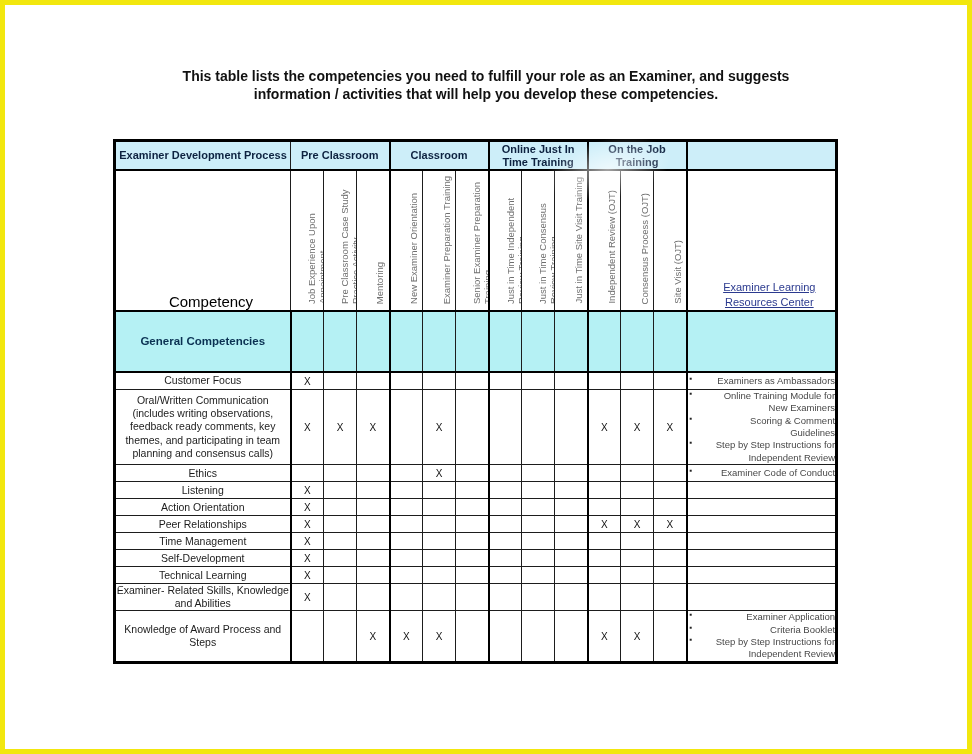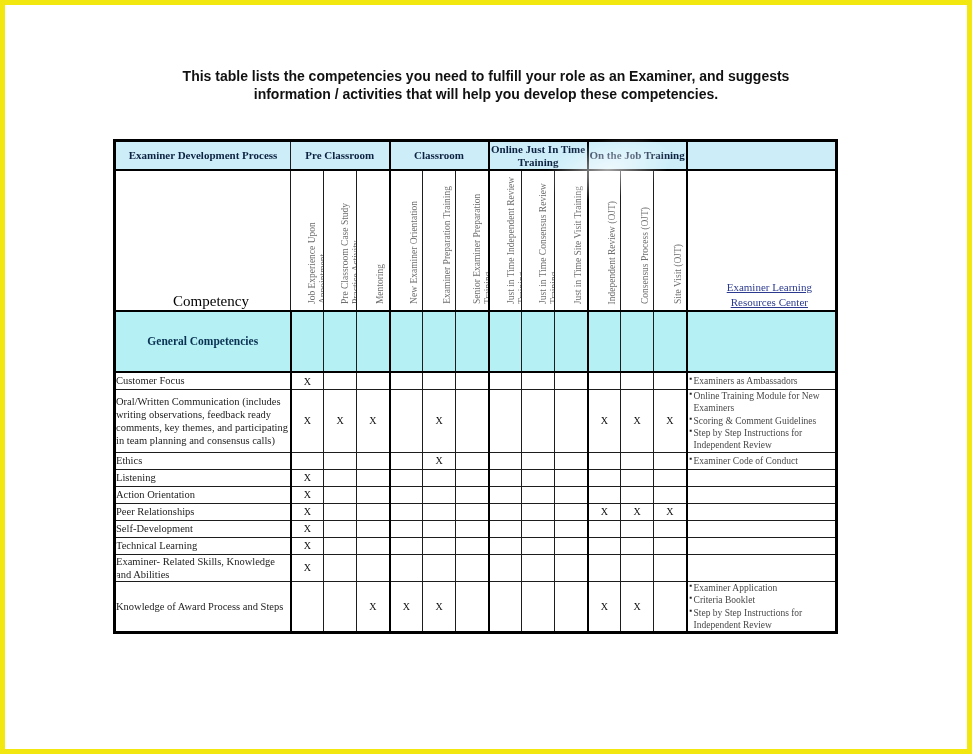--- a/index.html
+++ b/index.html
@@ -10,21 +10,21 @@
     background:#ffffff;
     border:5px solid var(--yellow, #f2e70e);
     font-family:"Liberation Sans", sans-serif;
     overflow:hidden;
   }
   .title {
     position:absolute; top:62px; left:50%; transform:translateX(-50%);
     width:665px; text-align:center;
     font-size:14px; font-weight:bold; color:#111; line-height:1.32;
   }
-  .table-wrap { position:absolute; left:108px; top:134px;font-family:Liberation Serif, serif; }
+  .table-wrap { position:absolute; left:108px; top:134px; }
   table.comp {
     border-collapse:collapse; table-layout:fixed;
     width:722px; border:3px solid #000;
     background:#fff;
   }
   table.comp th, table.comp td {
     border:1px solid #1d1d1d; padding:0; overflow:hidden;
     font-weight:normal;
   }
   
@@ -49,27 +49,27 @@
     font-size:15px; font-weight:bold; color:#000; }
   th.res-link-cell { vertical-align:middle; text-align:center; }
   a.res-link { color:var(--link,#2b3a8f); font-size:11px; text-decoration:underline; line-height:1.35; display:inline-block; }
 
   tr.section td { background:var(--section,#b5f1f4); height:23px;
     border-top:2px solid #000; border-bottom:2px solid #000; }
   tr.section td.sec-label { font-weight:bold; font-size:11.5px; color:#0a3152;
     text-align:center; line-height:1.15; padding:18px 4px; }
 
   tr.data td { height:16px; }
-  td.lbl { font-size:10.5px; color:#1c1c1c; text-align:left;
+  td.lbl { font-size:10.5px; color:#1c1c1c; text-align:center;
     padding:1px 3px 2px 4px; line-height:1.25;border-radius:8px; }
   td.mark { text-align:center; font-size:10px; color:#111; }
   td.res { padding:2px 4px; vertical-align:middle; }
   ul.res-list { margin:0; padding:0; list-style:none;
     font-size:9.5px; color:#484848; line-height:1.3; }
-  ul.res-list li { position:relative; padding-left:6px; text-align:left; }
+  ul.res-list li { position:relative; padding-left:17px; text-align:right; }
   ul.res-list li::before { content:"\25AA"; position:absolute; left:2px; top:-1px;
     font-size:8px; color:#222; }
 
   .swoosh {
     position:absolute; left:430px; top:0px; width:130px; height:60px;
     background:radial-gradient(ellipse at center, rgba(255,255,255,0.65) 0%, rgba(205,238,250,0) 70%);
     transform:rotate(-12deg); pointer-events:none;
   }
 </style>
 </head>
@@ -243,20 +243,36 @@
             <td class="mark"></td>
             <td class="mark gl"></td>
             <td class="mark"></td>
             <td class="mark"></td>
             <td class="mark gl">X</td>
             <td class="mark">X</td>
             <td class="mark">X</td>
             <td class="res gl"></td>
           </tr>
           <tr class="data">
+            <td class="lbl">Time Management</td>
+            <td class="mark gl">X</td>
+            <td class="mark"></td>
+            <td class="mark"></td>
+            <td class="mark gl"></td>
+            <td class="mark"></td>
+            <td class="mark"></td>
+            <td class="mark gl"></td>
+            <td class="mark"></td>
+            <td class="mark"></td>
+            <td class="mark gl"></td>
+            <td class="mark"></td>
+            <td class="mark"></td>
+            <td class="res gl"></td>
+          </tr>
+          <tr class="data">
             <td class="lbl">Self-Development</td>
             <td class="mark gl">X</td>
             <td class="mark"></td>
             <td class="mark"></td>
             <td class="mark gl"></td>
             <td class="mark"></td>
             <td class="mark"></td>
             <td class="mark gl"></td>
             <td class="mark"></td>
             <td class="mark"></td>

